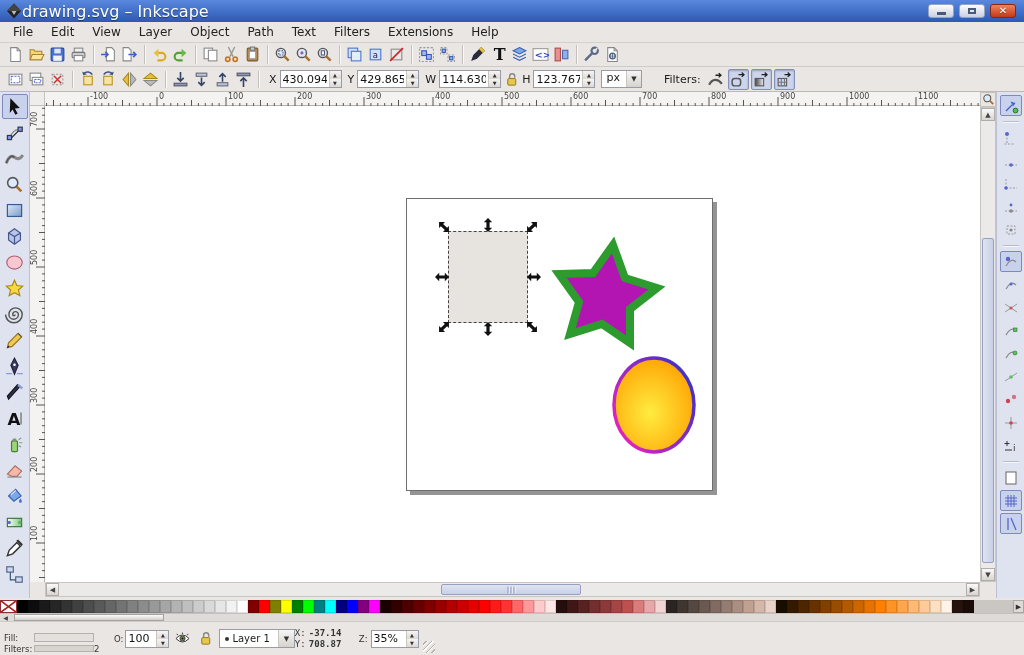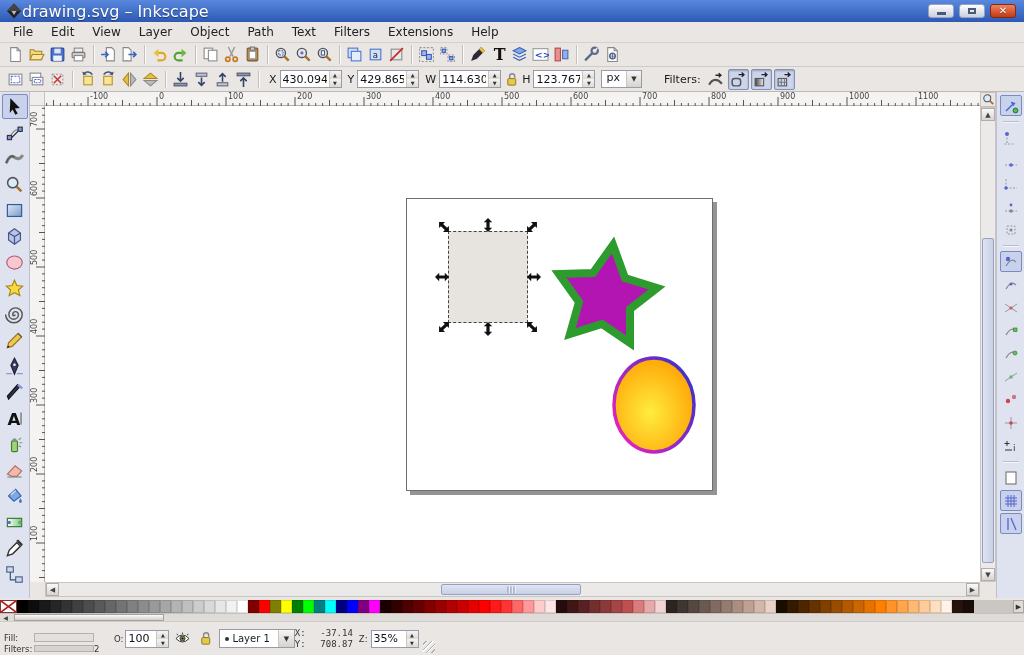--- a/index.html
+++ b/index.html
@@ -73,21 +73,21 @@
   .sb-lab{font-size:8.5px;color:#333;}
   #opacity-block{display:flex;align-items:center;margin-left:10px;gap:2px;}
   #opacity-block .spin input{width:26px;}
   .sb-iconbtn{width:19px;height:19px;display:flex;align-items:center;justify-content:center;margin-left:4px;}
   #layer-combo{display:inline-flex;border:1px solid #989ca8;background:#fff;height:19px;align-items:center;margin-left:4px;box-sizing:border-box;}
   #layer-combo .lc-dot{width:4px;height:4px;border-radius:50%;background:#333;margin:0 3px 0 5px;}
   #layer-combo .lc-val{font-size:10px;padding-right:8px;}
   #layer-combo .dd-arrow{width:15px;align-self:stretch;background:linear-gradient(#f6f5f3,#d6d3cf);border-left:1px solid #c9c5c1;display:flex;align-items:center;justify-content:center;font-size:7px;color:#333;}
   #sb-message{flex:1;margin-left:10px;font-size:11px;color:#222;white-space:nowrap;overflow:hidden;}
   #sb-coords{display:grid;grid-template-columns:14px 44px;font-size:9px;font-family:"DejaVu Sans Mono","Liberation Mono",monospace;color:#333;line-height:11px;margin-right:6px;}
-  #sb-coords .num{text-align:right;}
+  #sb-coords .num{text-align:left;font-weight:bold;}
   #zoom-block{display:flex;align-items:center;gap:3px;margin-right:4px;}
   #zoom-block .spin input{width:30px;}
   #resize-grip{width:12px;height:12px;align-self:flex-end;margin-bottom:2px;background:repeating-linear-gradient(135deg,transparent 0 2px,#b1ada9 2px 3px,#fff 3px 4px);}
 </style>
 </head>
 <body>
 
 <div id="app">
 
   <div id="titlebar">

